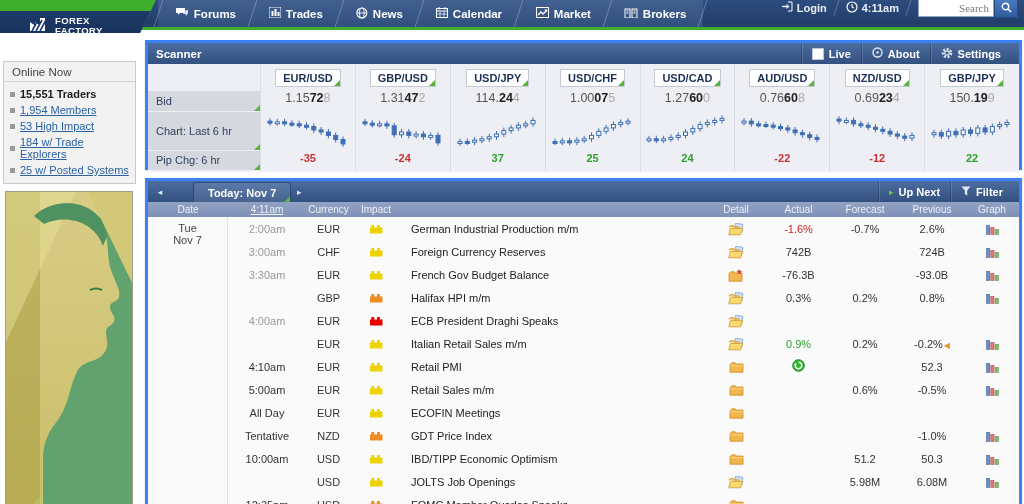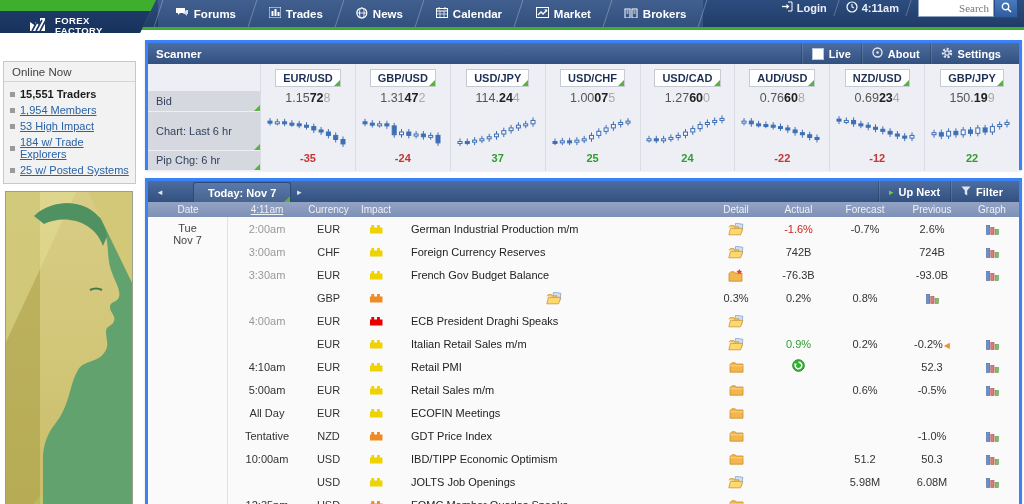--- a/index.html
+++ b/index.html
@@ -696,20 +696,21 @@
                 <rect x="0.5" y="2.5" width="3.2" height="9" fill="#6b8fc9" stroke="#49679c" stroke-width="0.6"></rect>
                 <rect x="4.8" y="4.5" width="3.2" height="7" fill="#e07a7a" stroke="#b04c4c" stroke-width="0.6"></rect>
                 <rect x="9.1" y="6.5" width="3.2" height="5" fill="#86bb6a" stroke="#5c8f43" stroke-width="0.6"></rect>
               </svg>
             </div>
           </div>
           <div class="cal-row">
             <div class="c-time t-past"></div>
             <div class="c-cur">GBP</div>
             <div class="c-imp"><span class="impact im-org"></span></div>
+            <div class="c-event">Halifax HPI m/m</div>
             <div class="c-detail detail-cell d-fo">
               <svg class="i-fo" width="16" height="13" viewBox="0 0 16 13">
                 <rect x="7" y="0.6" width="7.4" height="8" fill="#cfe0f6" stroke="#88a8cf" stroke-width="0.8" transform="rotate(9 10 4)"></rect>
                 <path d="M0.8 4.2 L2.4 2.6 h3.2 l1 1.2 h4.2 v1.4" fill="#f7c75e" stroke="#cf9430" stroke-width="0.8"></path>
                 <path d="M2.4 5.4 h12.4 l-2.2 6.4 H0.8 z" fill="#fbd96f" stroke="#cf9430" stroke-width="0.8"></path>
               </svg>
               
               
             </div>
             <div class="c-actual">

